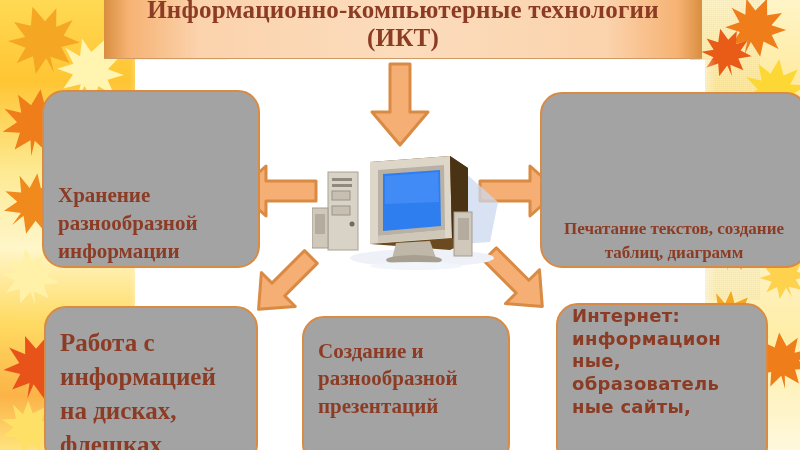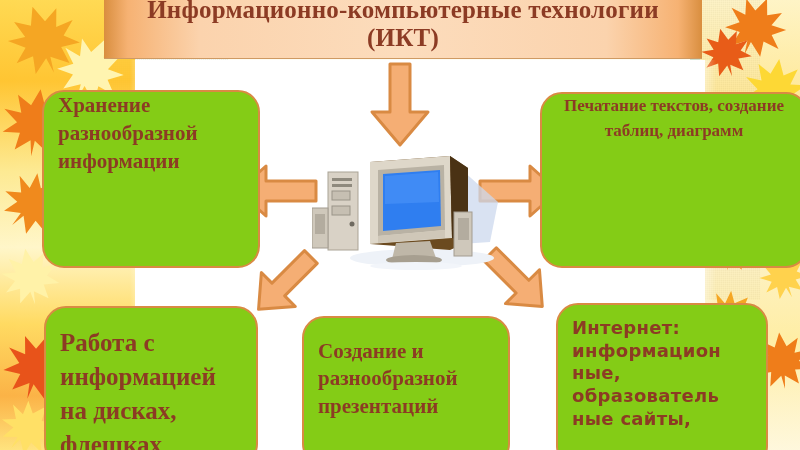--- a/index.html
+++ b/index.html
@@ -65,25 +65,25 @@
   .title-text{
     font-family:"Liberation Serif", serif;
     font-weight:bold;font-size:25px;line-height:1.12;
     color:#8c3b24;text-align:center;letter-spacing:.2px;
     width:560px;
   }
 
   
   .box{
     position:absolute;
-    background:#84cc16;
+    background:#a3a3a3;
     border:2px solid #d98a43;
     border-radius:22px;
     box-sizing:border-box;
-    display:flex;align-items:flex-start;
+    display:flex;align-items:flex-end;
     overflow:hidden;
   }
   .box .txt{
     font-family:"Liberation Serif", serif;
     font-weight:bold;color:#8c3b24;
     padding:0 14px;width:100%;
   }
   #box-storage{left:42px;top:90px;width:218px;height:178px;}
   #box-storage .txt{font-size:21px;line-height:1.33;text-align:left;}
 
@@ -93,21 +93,21 @@
   #box-disks{left:44px;top:306px;width:214px;height:160px;}
   #box-disks .txt{font-size:25px;line-height:1.36;text-align:left;align-self:flex-start;padding-top:18px;}
 
   #box-present{left:302px;top:316px;width:208px;height:150px;}
   #box-present .txt{font-size:21px;line-height:1.30;text-align:left;align-self:flex-start;padding-top:20px;}
 
   #box-internet{left:556px;top:303px;width:212px;height:165px;}
   #box-internet .txt{
     font-family:"DejaVu Sans", sans-serif;
     font-size:18px;line-height:1.26;text-align:left;
-    align-self:flex-start;padding-top:12px;letter-spacing:.3px;
+    align-self:flex-start;letter-spacing:.3px;
   }
 
   
   .arrow{position:absolute;}
   .arrow svg{display:block;overflow:visible;}
   #arrow-down{left:368px;top:62px;}
   #arrow-left{left:236px;top:163px;}
   #arrow-right{left:478px;top:163px;}
   #arrow-dl{left:238px;top:243px;}
   #arrow-dr{left:468px;top:243px;}

